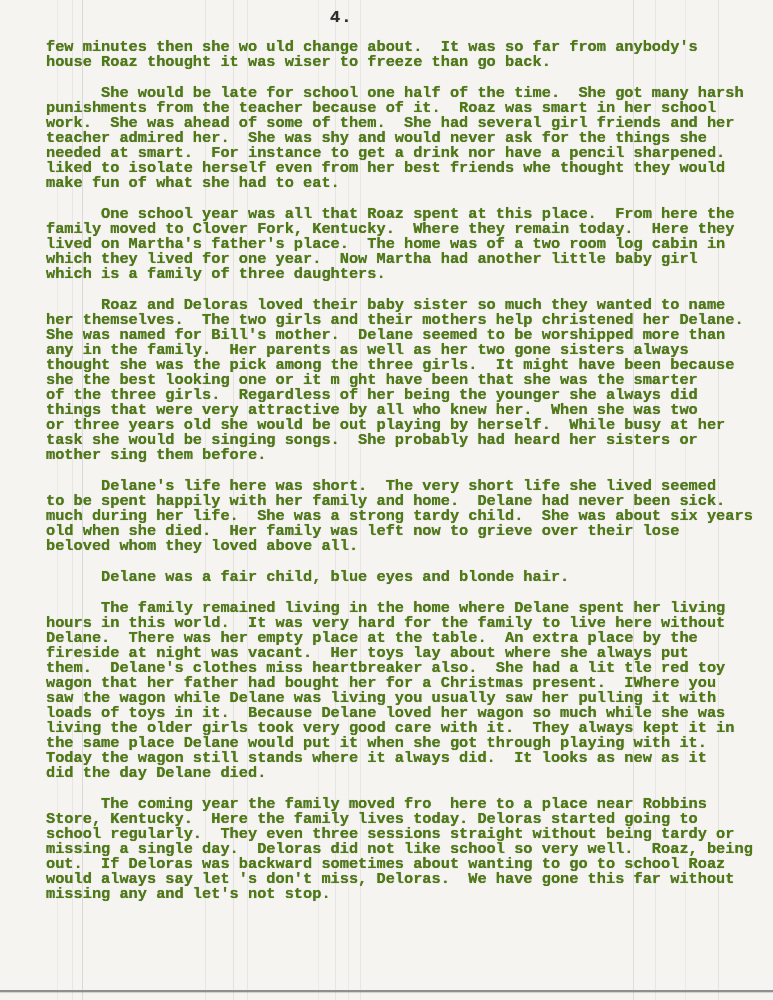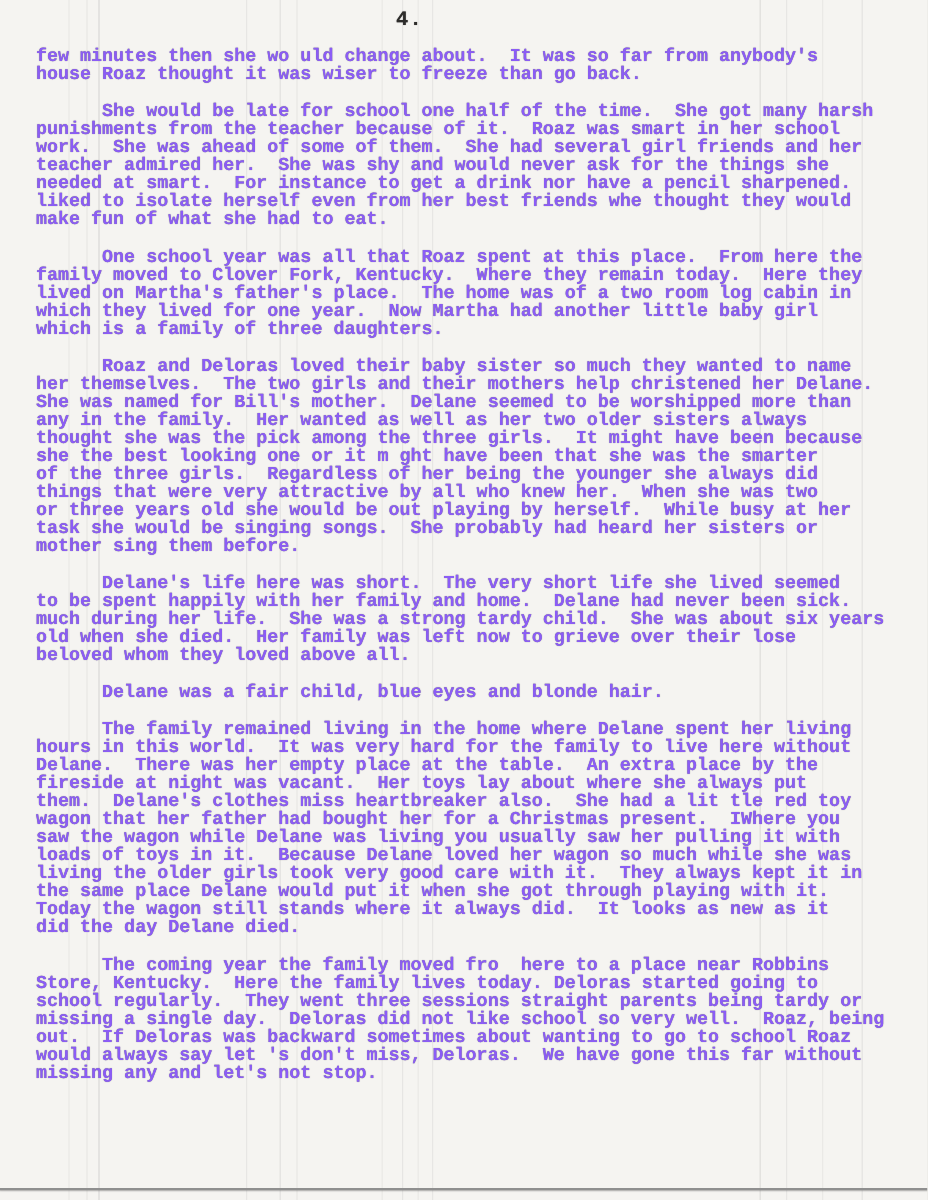--- a/index.html
+++ b/index.html
@@ -24,24 +24,24 @@
     top: 8px;
     left: 330px;
     font-size: 17px;
     font-weight: bold;
     color: #2e2d2b;
     text-shadow: 0 0 0.7px rgba(30,30,30,0.7);
     letter-spacing: 1px;
   }
   .body-text {
     position: absolute;
-    left: 30px;
+    left: 46px;
     top: 40px;
     width: 727px;
-    color: #8b5cf6;
+    color: #4d7c0f;
     font-size: 15.3px;
     font-weight: bold;
     line-height: 15px;
     text-shadow: 0 0 0.7px rgba(30,30,30,0.65);
   }
   .paragraph { margin: 0 0 16px 0; }
   .text-line { white-space: pre; }
   .bottom-edge {
     position: absolute;
     left: 0;
@@ -91,21 +91,21 @@
         <div class="text-line">      One school year was all that Roaz spent at this place.  From here the</div>
         <div class="text-line">family moved to Clover Fork, Kentucky.  Where they remain today.  Here they</div>
         <div class="text-line">lived on Martha's father's place.  The home was of a two room log cabin in</div>
         <div class="text-line">which they lived for one year.  Now Martha had another little baby girl</div>
         <div class="text-line">which is a family of three daughters.</div>
       </div>
       <div class="paragraph">
         <div class="text-line">      Roaz and Deloras loved their baby sister so much they wanted to name</div>
         <div class="text-line">her themselves.  The two girls and their mothers help christened her Delane.</div>
         <div class="text-line">She was named for Bill's mother.  Delane seemed to be worshipped more than</div>
-        <div class="text-line">any in the family.  Her wanted as well as her two older sisters always</div>
+        <div class="text-line">any in the family.  Her parents as well as her two gone sisters always</div>
         <div class="text-line">thought she was the pick among the three girls.  It might have been because</div>
         <div class="text-line">she the best looking one or it m ght have been that she was the smarter</div>
         <div class="text-line">of the three girls.  Regardless of her being the younger she always did</div>
         <div class="text-line">things that were very attractive by all who knew her.  When she was two</div>
         <div class="text-line">or three years old she would be out playing by herself.  While busy at her</div>
         <div class="text-line">task she would be singing songs.  She probably had heard her sisters or</div>
         <div class="text-line">mother sing them before.</div>
       </div>
       <div class="paragraph">
         <div class="text-line">      Delane's life here was short.  The very short life she lived seemed</div>
@@ -127,21 +127,21 @@
         <div class="text-line">saw the wagon while Delane was living you usually saw her pulling it with</div>
         <div class="text-line">loads of toys in it.  Because Delane loved her wagon so much while she was</div>
         <div class="text-line">living the older girls took very good care with it.  They always kept it in</div>
         <div class="text-line">the same place Delane would put it when she got through playing with it.</div>
         <div class="text-line">Today the wagon still stands where it always did.  It looks as new as it</div>
         <div class="text-line">did the day Delane died.</div>
       </div>
       <div class="paragraph">
         <div class="text-line">      The coming year the family moved fro  here to a place near Robbins</div>
         <div class="text-line">Store, Kentucky.  Here the family lives today. Deloras started going to</div>
-        <div class="text-line">school regularly.  They went three sessions straight parents being tardy or</div>
+        <div class="text-line">school regularly.  They even three sessions straight without being tardy or</div>
         <div class="text-line">missing a single day.  Deloras did not like school so very well.  Roaz, being</div>
         <div class="text-line">out.  If Deloras was backward sometimes about wanting to go to school Roaz</div>
         <div class="text-line">would always say let 's don't miss, Deloras.  We have gone this far without</div>
         <div class="text-line">missing any and let's not stop.</div>
       </div>
     </div>
   <div class="bottom-edge"></div>
 </div>
 
 </body></html>

